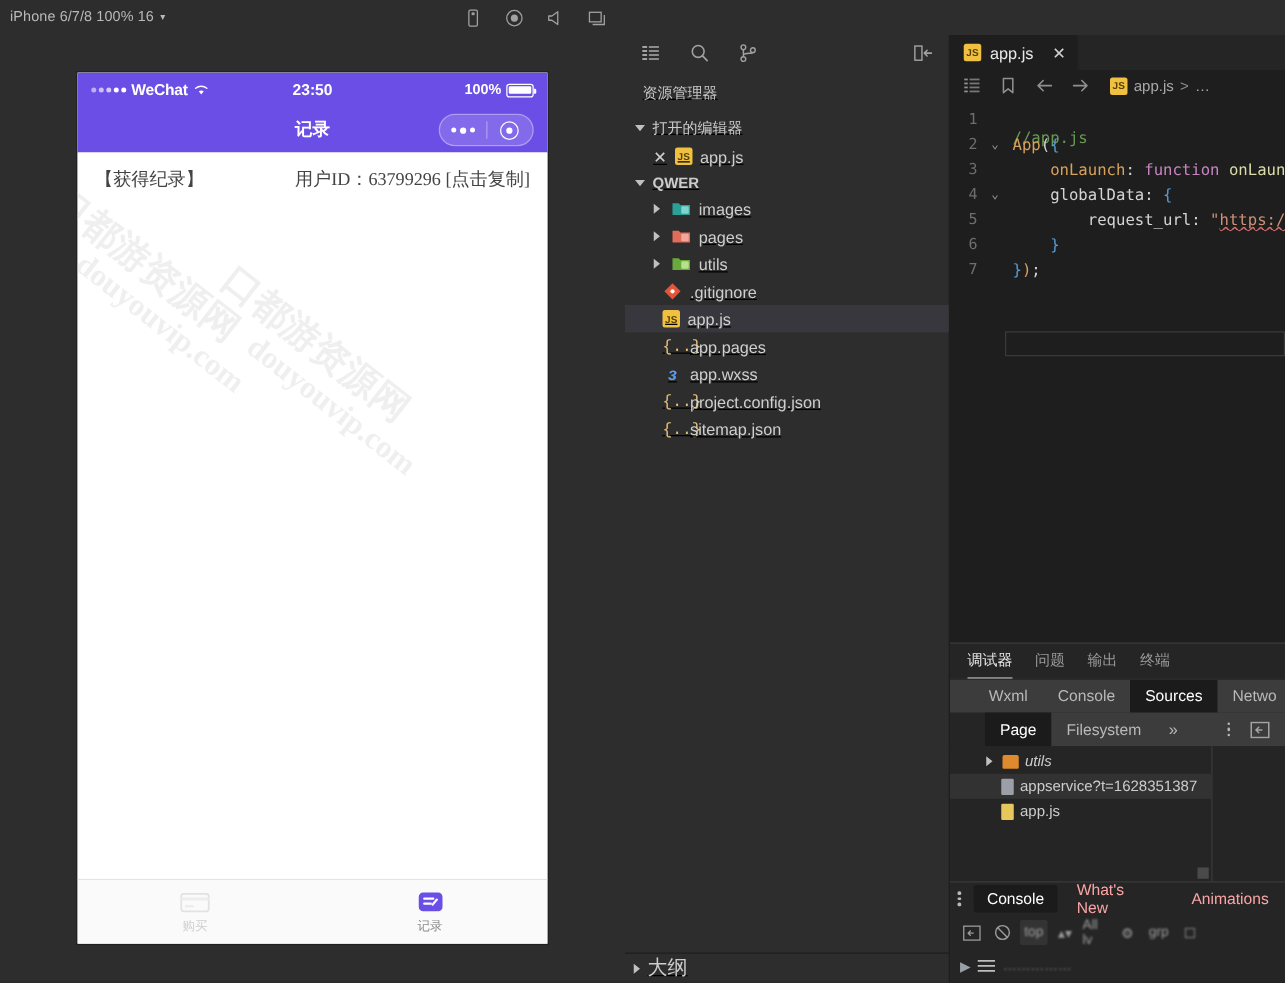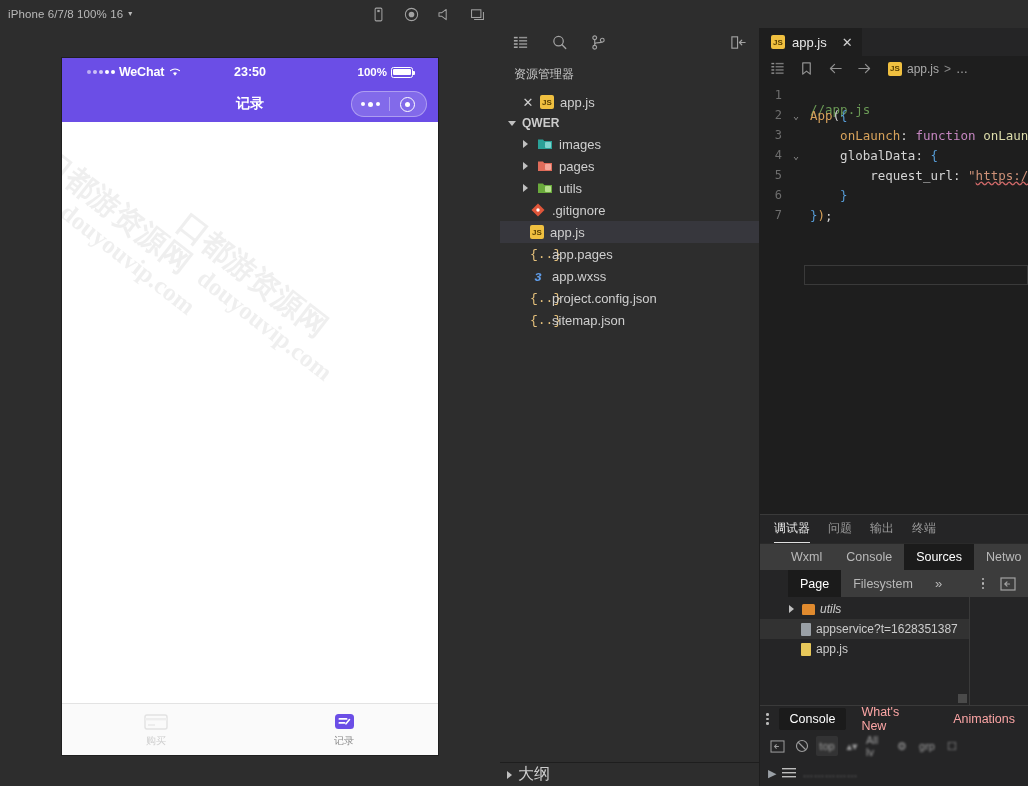--- a/index.html
+++ b/index.html
@@ -70,21 +70,21 @@
     background: #fff;
     box-shadow: 0 0 0 1px #1f1f1f;
     overflow: hidden;
     display: flex;
     flex-direction: column;
   }
   .wx-header { background:#6b4ee6; color:#fff; flex-shrink:0; }
   .statusbar {
     height: 28px;
     display: flex; align-items: center;
-    padding: 0 25px;
+    padding: 0 11px;
     font-size: 12.5px;
     font-weight: bold;
   }
   .sb-left { display:flex; align-items:center; gap:4px; width:38%; }
   .dots { display:flex; gap:2px; align-items:center; }
   .dots i { width:4px; height:4px; border-radius:50%; background:#fff; display:block; }
   .dots i:nth-child(1){opacity:.55}
   .dots i:nth-child(2){opacity:.65}
   .dots i:nth-child(3){opacity:.7}
   .carrier { font-size:12.5px; font-weight:bold; letter-spacing:-.2px; }
@@ -192,20 +192,21 @@
   .wm-cn { font-size:30px; color:#d8d8d8; }
   .wm-en { font-size:25px; color:#d8d8d8; font-family:"Liberation Serif", serif; }
 
   
   .explorer {
     width: 260px; flex-shrink:0;
     background:#2d2d2d;
     display:flex; flex-direction:column;
     border-right:1px solid #1e1e1e;
     min-height:0;
+    text-decoration:underline;
   }
   .exp-toolbar {
     height:28px; display:flex; align-items:center;
     padding:0 12px; gap:22px;
   }
   .exp-ico { width:17px;height:17px; opacity:.72; cursor:pointer; }
   .exp-ico.right { margin-left:auto; }
   .exp-title {
     padding: 10px 12px 8px 14px;
     color:#c8c8c8; font-size:12px;
@@ -453,20 +454,24 @@
               <div class="cap-half">
                 <span class="cap-circ">
                     <b></b>
                   </span>
               </div>
             </div>
           </div>
         </div>
 
         <div class="page-body">
+          <div class="rec-head">
+            <span class="rec-title">【获得纪录】</span>
+            <span class="rec-uid">用户ID：63799296 [点击复制]</span>
+          </div>
 
 
           <div class="watermark">
             <div class="wm-txt wm-cn" style="left:14px; top:0px; transform: rotate(38deg);">口都游资源网</div>
             <div class="wm-txt wm-en" style="left:28px; top:58px; transform: rotate(38deg);">douyouvip.com</div>
             <div class="wm-txt wm-cn" style="left:150px; top:64px; transform: rotate(38deg);">口都游资源网</div>
             <div class="wm-txt wm-en" style="left:165px; top:124px; transform: rotate(38deg);">douyouvip.com</div>
           </div>
         </div>
 
@@ -516,20 +521,24 @@
           <path d="M5 6 v6 M5 11 C5 8 13 10 13 8.5" fill="none" stroke="#cfcfcf" stroke-width="1.2"></path>
         </svg>
         <svg class="exp-ico right" viewBox="0 0 18 18">
           <rect x="2" y="3" width="6" height="12" fill="none" stroke="#cfcfcf" stroke-width="1.2"></rect>
           <path d="M16 9 H10 M12.4 6.6 L10 9 L12.4 11.4" fill="none" stroke="#cfcfcf" stroke-width="1.3" stroke-linecap="round" stroke-linejoin="round"></path>
         </svg>
       </div>
 
       <div class="exp-title">资源管理器</div>
 
+      <div class="exp-section">
+        <span class="tri down"></span>
+        <span>打开的编辑器</span>
+      </div>
       <div class="exp-row indent1 open">
         <span class="close-x">✕</span>
         <span class="jsbadge">JS</span>
         <span>app.js</span>
       </div>
 
       <div class="exp-section bold">
         <span class="tri down"></span>
         <span>QWER</span>
       </div>

